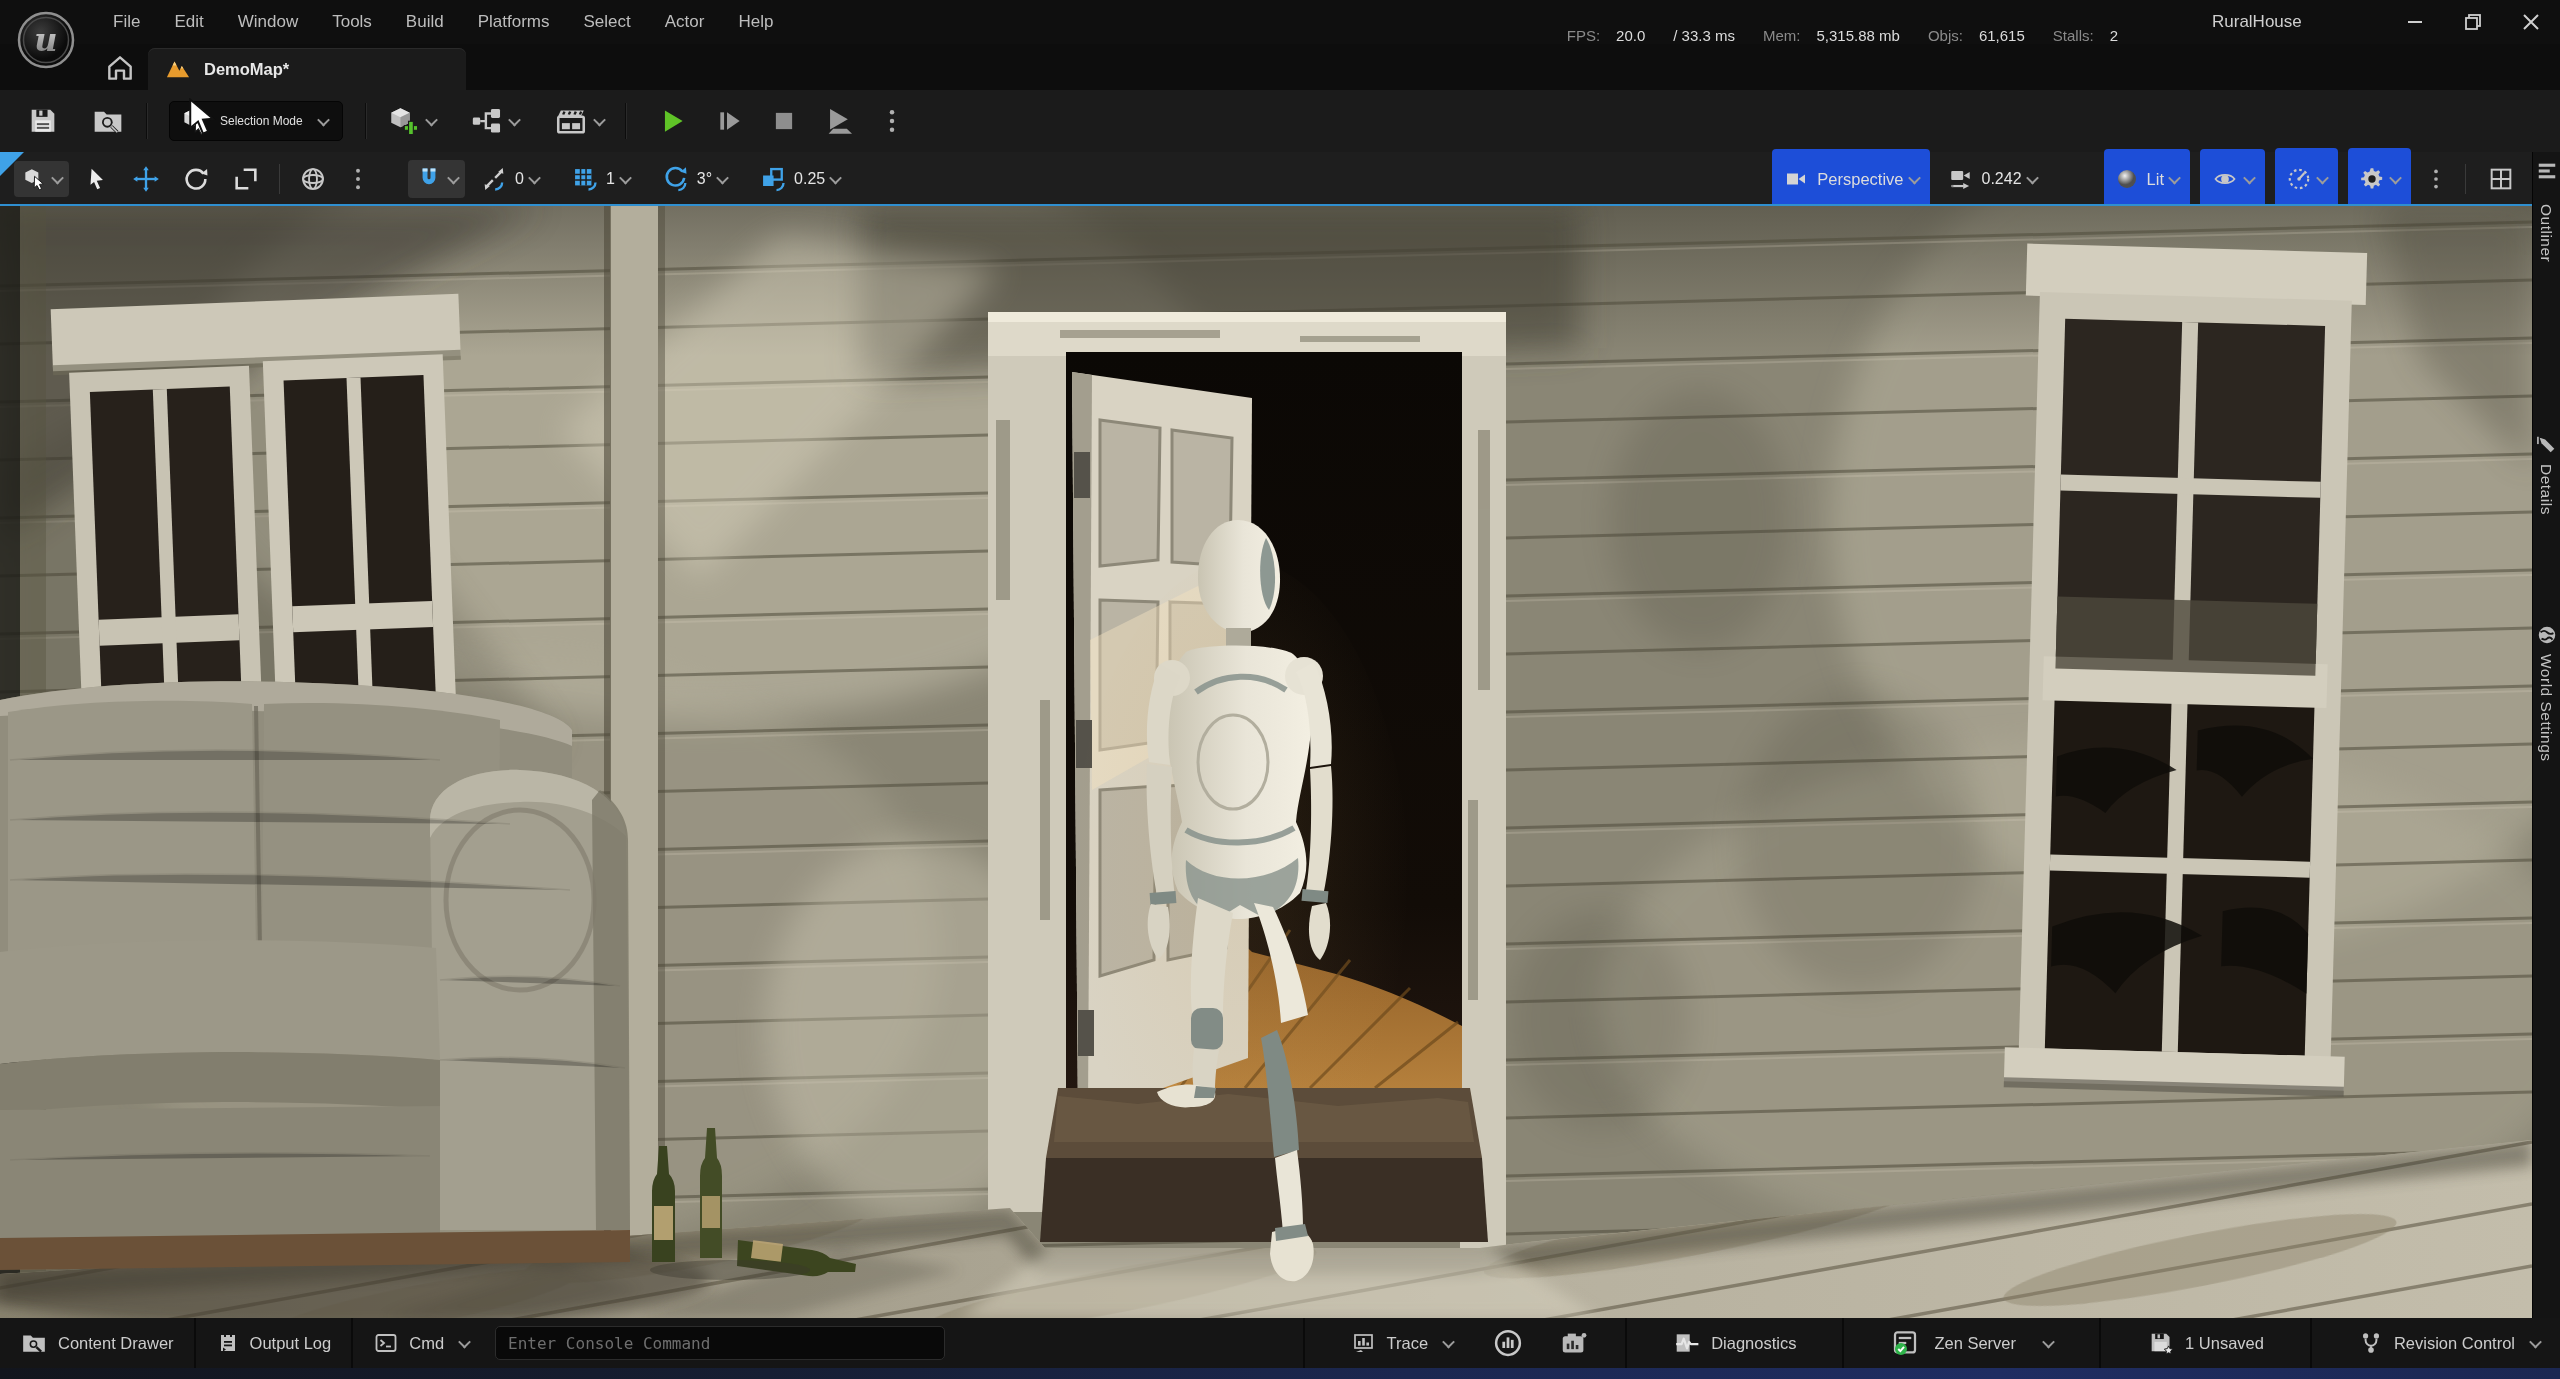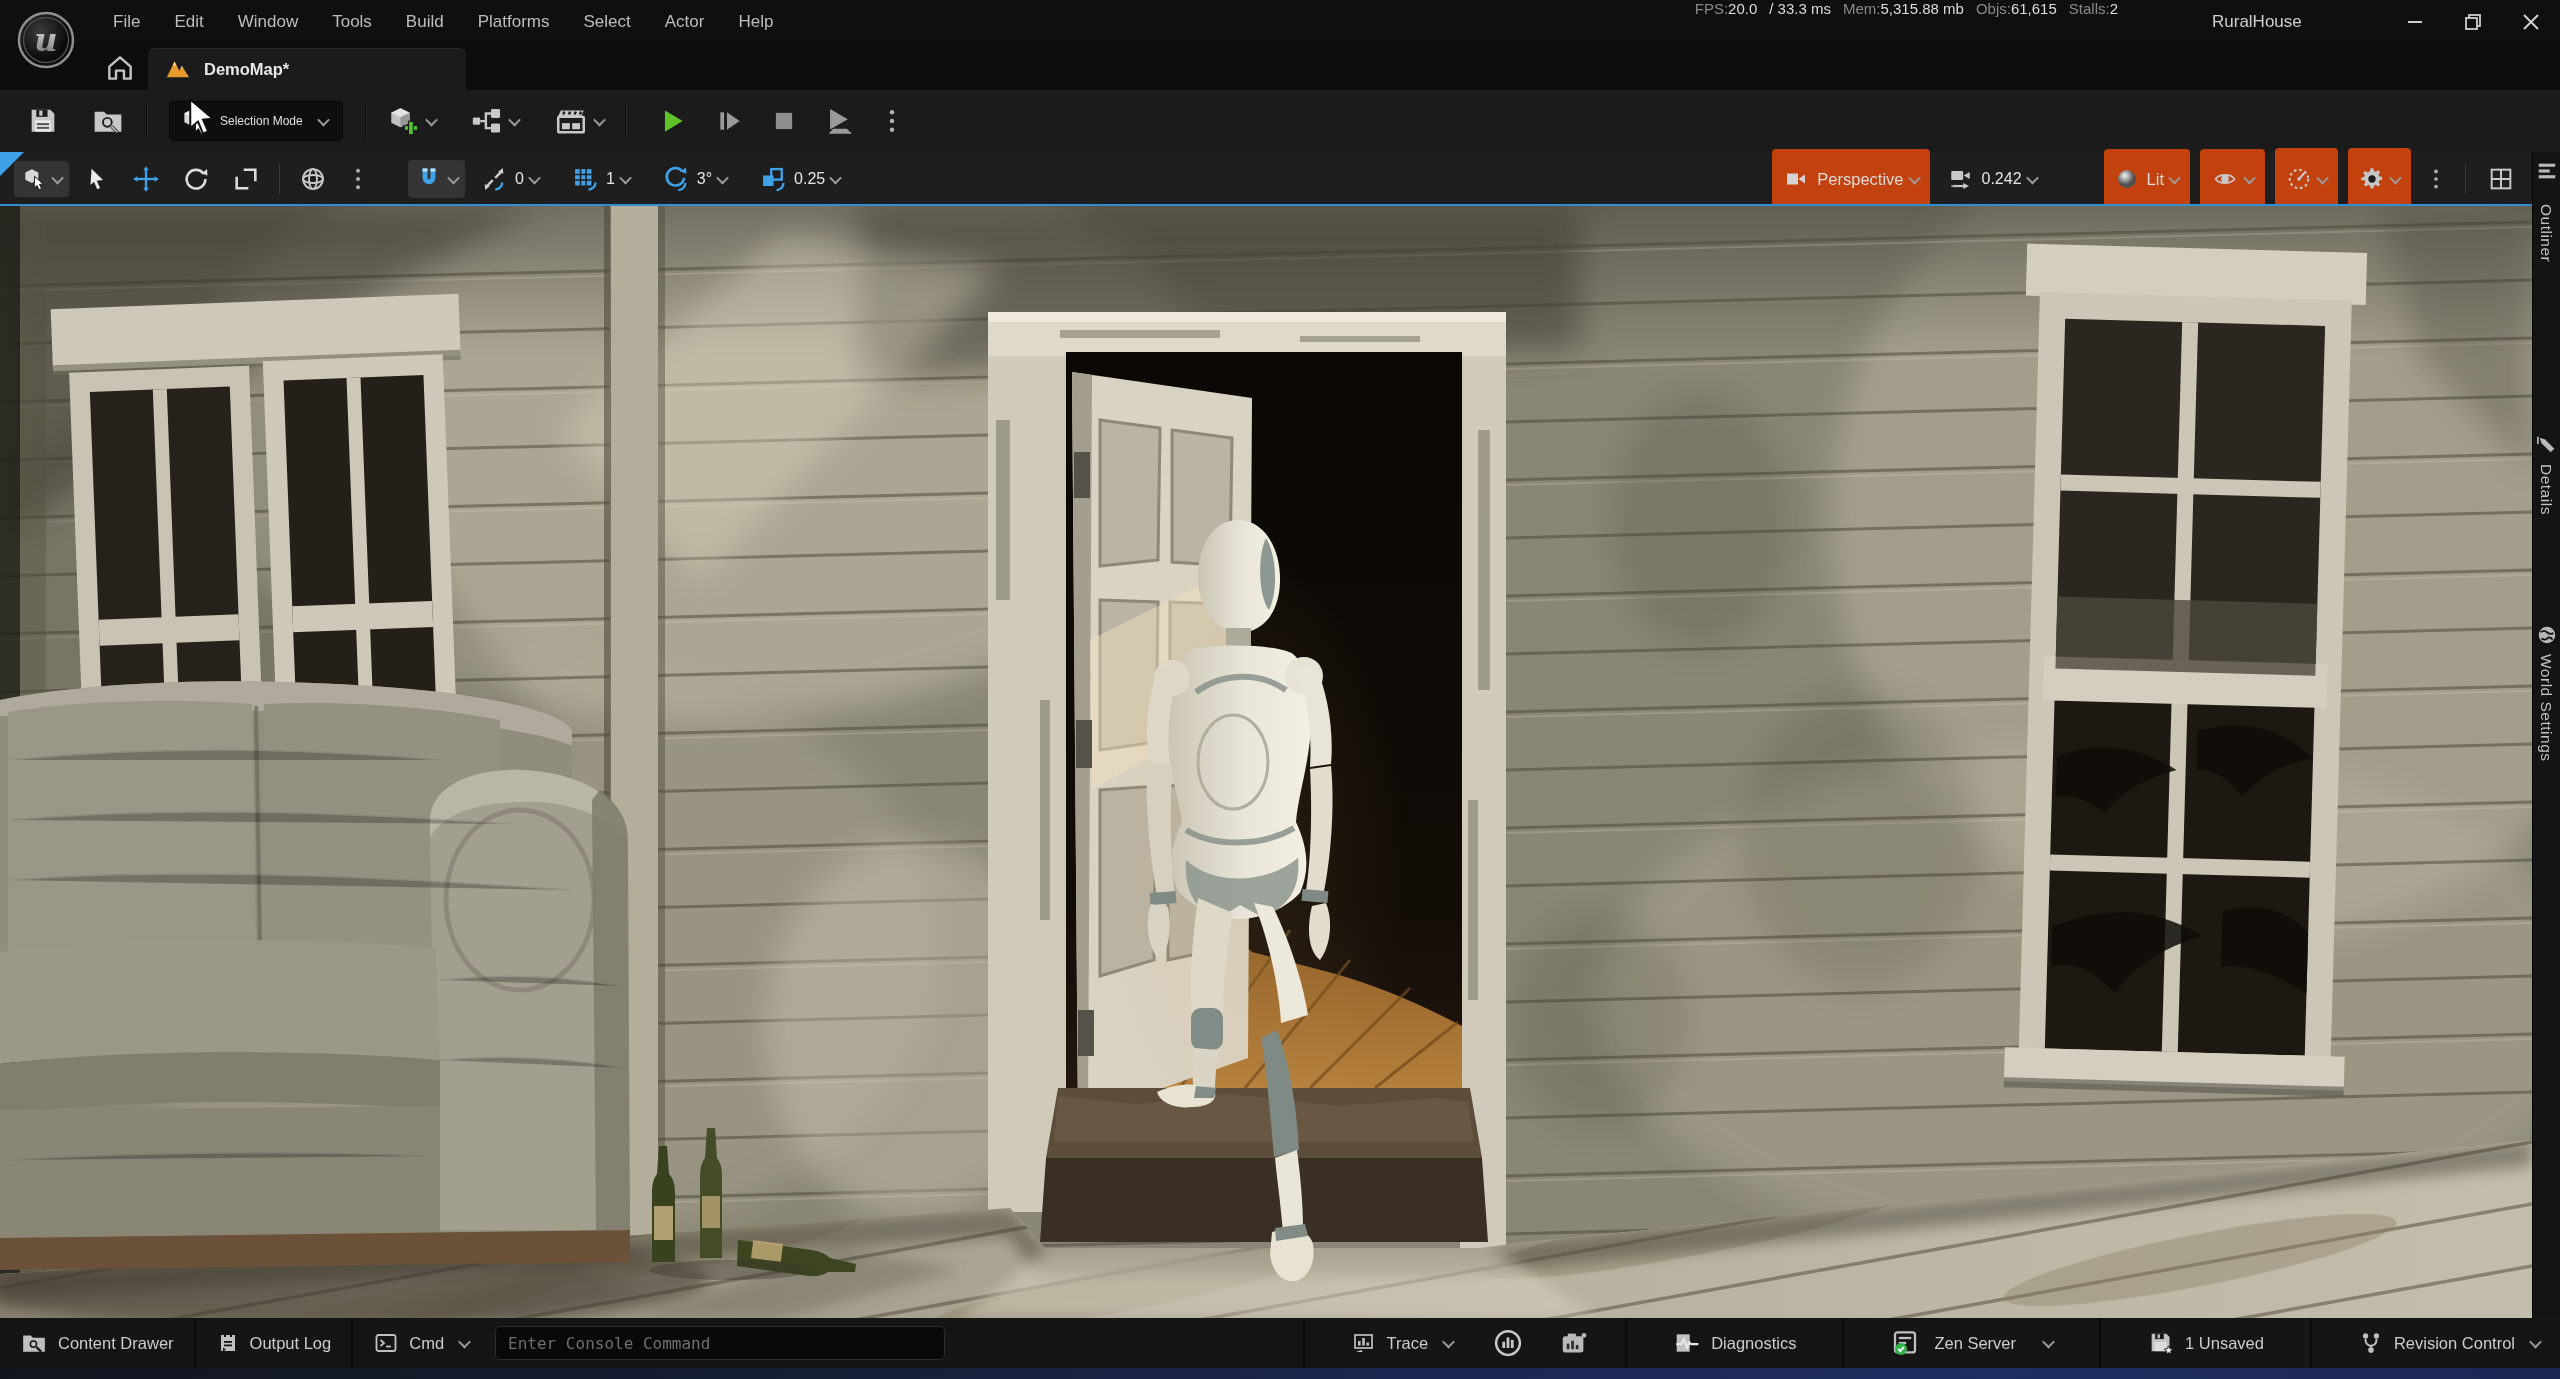--- a/index.html
+++ b/index.html
@@ -5,21 +5,21 @@
   * { margin:0; padding:0; box-sizing:border-box; }
   html,body { width:2560px; height:1379px; background:#0d0d0d; overflow:hidden;
               font-family:"Liberation Sans", sans-serif; color:#c8c8c8; }
   svg.icon { display:block; }
 
   
   #titlebar { position:absolute; left:0; top:0; width:2560px; height:44px; background:#0f0f0f; }
   #ue-logo { position:absolute; left:16px; top:10px; width:60px; height:60px; z-index:30; }
   #menus { position:absolute; left:96px; top:0; height:44px; display:flex; align-items:center; }
   .menu-item { padding:0 17px; font-size:17px; color:#bdbdbd; cursor:default; }
-  #stats { position:absolute; right:430px; top:0; height:44px; display:flex; align-items:flex-start; gap:0; font-size:15px; }
+  #stats { position:absolute; right:430px; top:0; height:44px; display:flex; align-items:flex-end; gap:16px; font-size:15px; }
   .stat-label { color:#8a8a8a; }
   .stat-value { color:#dcdcdc; margin-right:12px; }
   #project-name { position:absolute; left:2212px; top:0; height:44px; line-height:44px; font-size:17px; color:#cfcfcf; }
   #win-controls { position:absolute; right:12px; top:0; height:44px; display:flex; align-items:center; gap:24px; }
   .win-btn { width:34px; height:34px; display:flex; align-items:center; justify-content:center; }
 
   
   #tabbar { position:absolute; left:0; top:44px; width:2560px; height:46px; background:#0d0d0d; }
   #home-btn { position:absolute; left:104px; top:8px; width:32px; height:32px; }
   #level-tab { position:absolute; left:148px; top:4px; width:318px; height:42px; background:#1b1b1b;
@@ -41,21 +41,21 @@
 
   
   #vp-toolbar { position:absolute; left:0; top:152px; width:2532px; height:54px; background:#1e1e1e; }
   #vp-corner { position:absolute; left:0; top:0; width:0; height:0;
                border-top:24px solid #3fa2e8; border-right:24px solid transparent; }
   #vp-active-line { position:absolute; left:0; top:204px; width:2532px; height:2px; background:#2f8fd0; z-index:5; }
   #vp-left { position:absolute; left:14px; top:0; height:54px; display:flex; align-items:center; gap:8px; }
   #vp-right { position:absolute; right:10px; top:0; height:54px; display:flex; align-items:center; gap:10px; }
   .vp-btn { display:flex; align-items:center; padding:5px 7px; border-radius:4px; }
   .vp-btn.boxed { background:#343434; }
-  .vp-btn.dark { background:#c2410c; padding:18px 11px;justify-content:flex-end; }
+  .vp-btn.dark { background:#1d4ed8; padding:18px 11px;justify-content:flex-end; }
   .vp-sep { width:1px; height:30px; background:#3a3a3a; margin:0 4px; }
   .snap-val { font-size:16px; color:#e4e4e4; margin-left:7px; }
   .vp-label { font-size:16.5px; color:#dcdcdc; margin-left:8px; }
 
   
   #scene { position:absolute; left:0; top:206px; width:2532px; height:1112px; }
 
   
   #right-strip { position:absolute; left:2532px; top:152px; width:28px; height:1166px; background:#141414;
                  border-left:1px solid #050505; }

